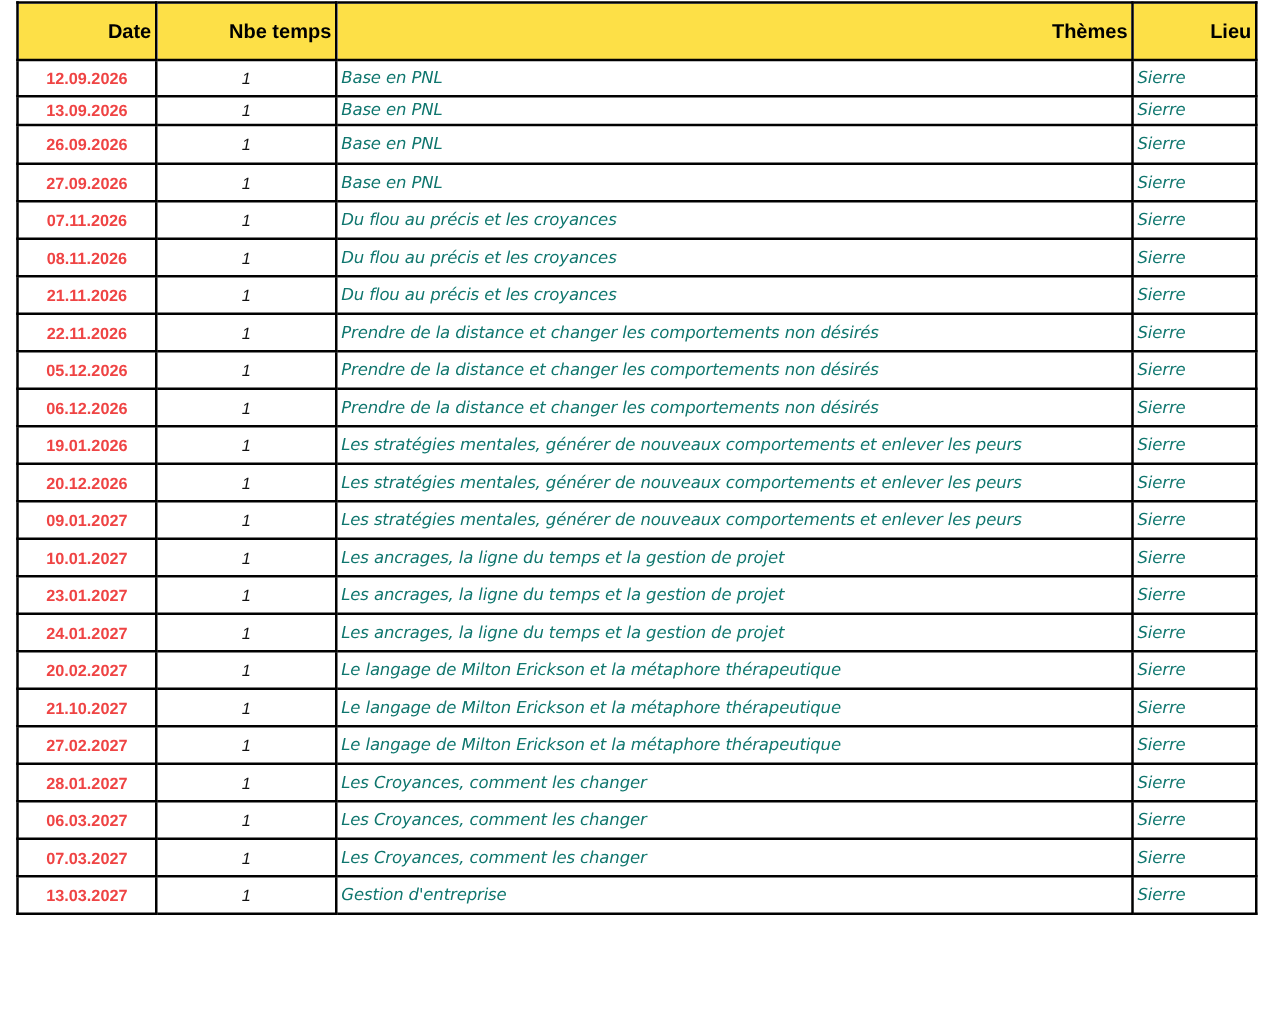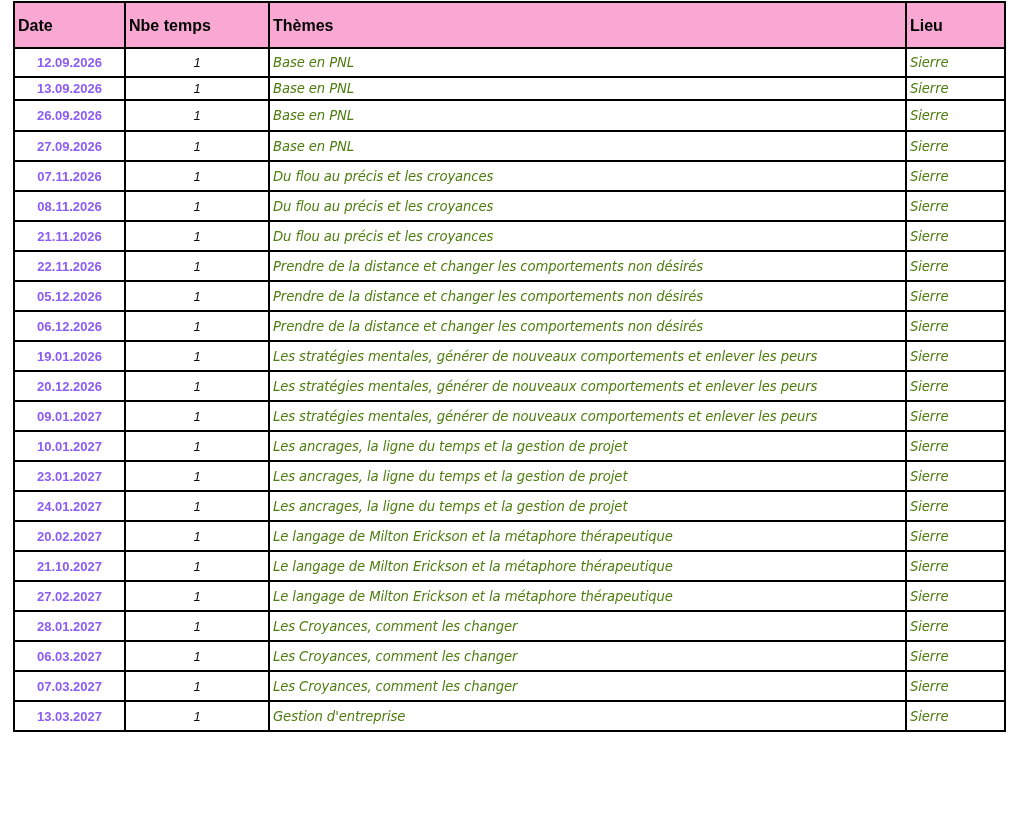--- a/index.html
+++ b/index.html
@@ -20,50 +20,50 @@
       table-layout: fixed;
       width: 991px;
     }
     table.schedule th, table.schedule td {
       border: 2px solid #000000;
       padding: 0 3px;
       overflow: hidden;
       white-space: nowrap;
     }
     table.schedule th {
-      background: #f9a8d4;
+      background: #fde047;
       font-family: "Liberation Sans", sans-serif;
       font-weight: bold;
       font-size: 16px;
       color: #000000;
-      text-align: left;
+      text-align: right;
       height: 42px;
       padding-top: 2px;
     }
     td.col-date {
       font-family: "Liberation Sans", sans-serif;
       font-weight: bold;
       font-size: 13px;
       text-align: center;
-      color: #8b5cf6;
+      color: #ef4444;
     }
     td.col-days {
       font-family: "Liberation Sans", sans-serif;
       font-style: italic;
       font-size: 13px;
       text-align: center;
       color: #111;
       padding-bottom: 4px;
     }
     td.col-theme, td.col-place {
       font-family: "DejaVu Sans", sans-serif;
       font-style: italic;
       font-size: 13.2px;
       text-align: left;
-      color: #4d7c0f;
+      color: #0f766e;
       padding-left: 3px;
       padding-top: 3px;
       letter-spacing: -0.1px;
     }
     tr.r-a td { height: 27px; }
     tr.r-b td { height: 21px; }
     tr.r-c td { height: 29px; }
     tr.r-d td { height: 28px; }
     tr.row td { height: 28px; }
   </style>

